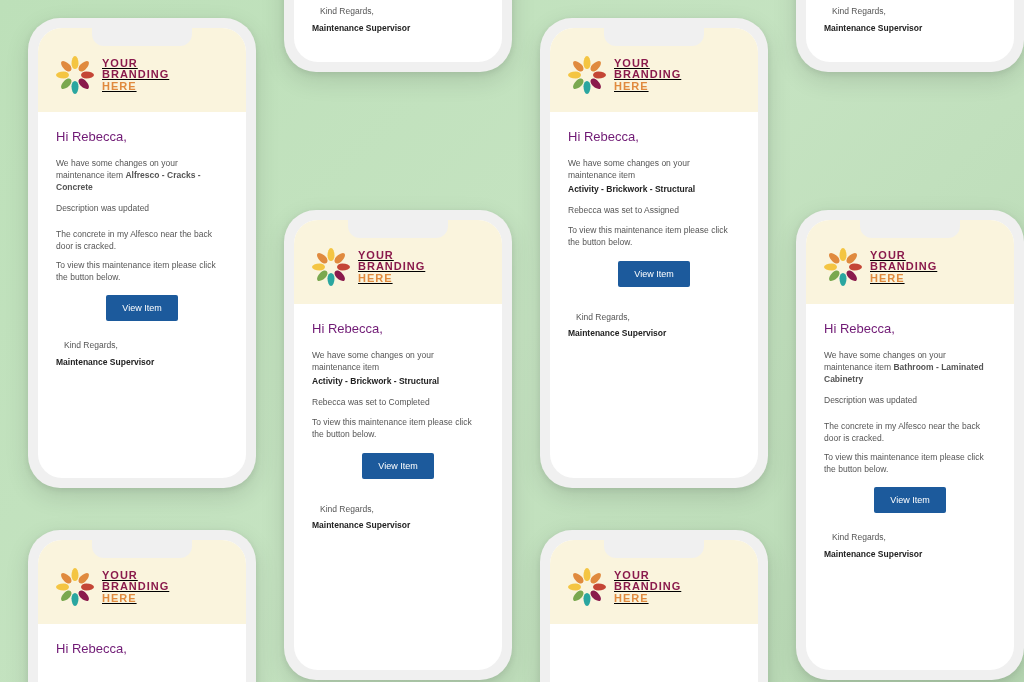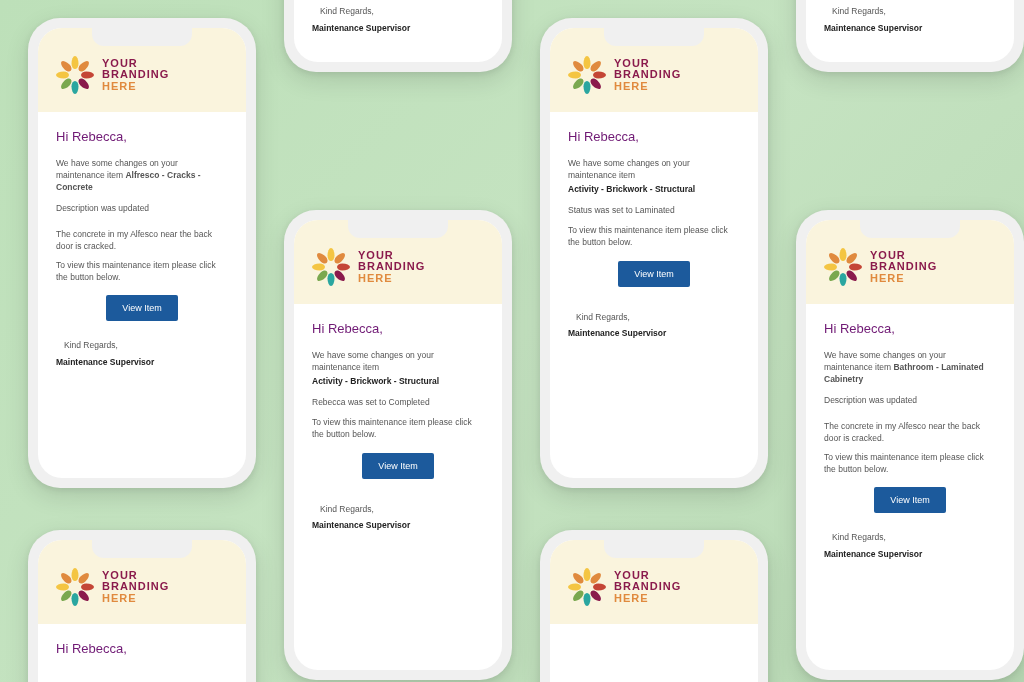--- a/index.html
+++ b/index.html
@@ -54,21 +54,21 @@
   }
   .petal {
     position: absolute;
     width: 7px;
     height: 13px;
     border-radius: 50% 50% 50% 50% / 60% 60% 40% 40%;
     top: 50%;
     left: 50%;
     transform-origin: center 19px;
   }
-  .branding-text { line-height: 1.05; }
+  .branding-text { line-height: 1.05; text-decoration: underline; }
   .bline1 { font-size: 11px; font-weight: 700; letter-spacing: 1px; color: #8a1a4c; }
   .bline2 { font-size: 11px; font-weight: 700; letter-spacing: 1px; color: #8a1a4c; }
   .bline3 { font-size: 11px; font-weight: 700; letter-spacing: 1px; color: #e08a3e; }
   .content {
     padding: 16px 18px;
     font-size: 8.5px;
     color: #555;
     line-height: 1.45;
   }
   .greeting {
@@ -196,21 +196,21 @@
       <div class="branding-text">
         <div class="bline1">YOUR</div>
         <div class="bline2">BRANDING</div>
         <div class="bline3">HERE</div>
       </div>
     </div>
     <div class="content">
       <div class="greeting">Hi Rebecca,</div>
       <div class="intro">We have some changes on your maintenance item</div>
       <div class="item-name">Activity - Brickwork - Structural</div>
-      <div class="status">Status was set to Laminated</div>
+      <div class="status">Rebecca was set to Assigned</div>
       <div class="instr">To view this maintenance item please click the button below.</div>
       <div class="btn-wrap"><button class="btn">View Item</button></div>
       <div class="regards" style="margin-top:24px;">Kind Regards,</div>
       <div class="signoff">Maintenance Supervisor</div>
     </div>
   </div>
 </div>
 
 <div class="phone" style="top:-398px; left:796px;">
   <div class="screen">

